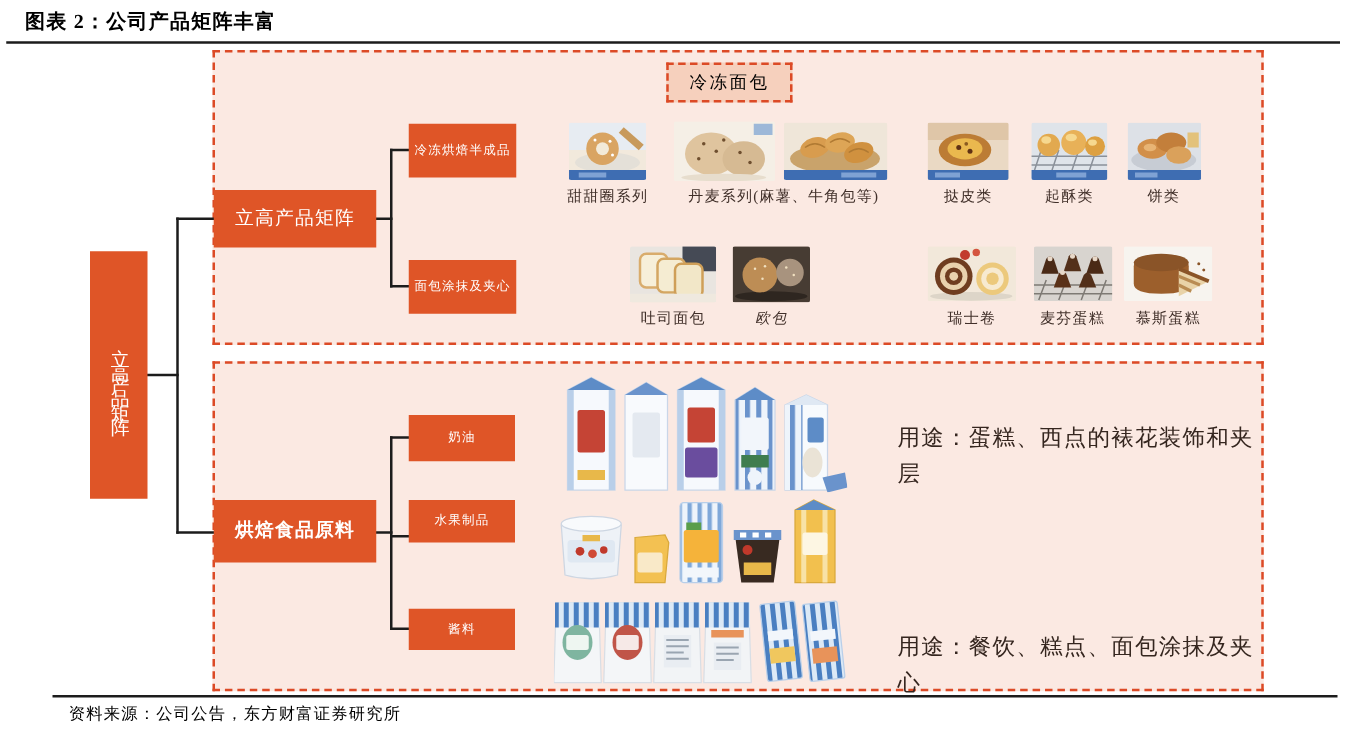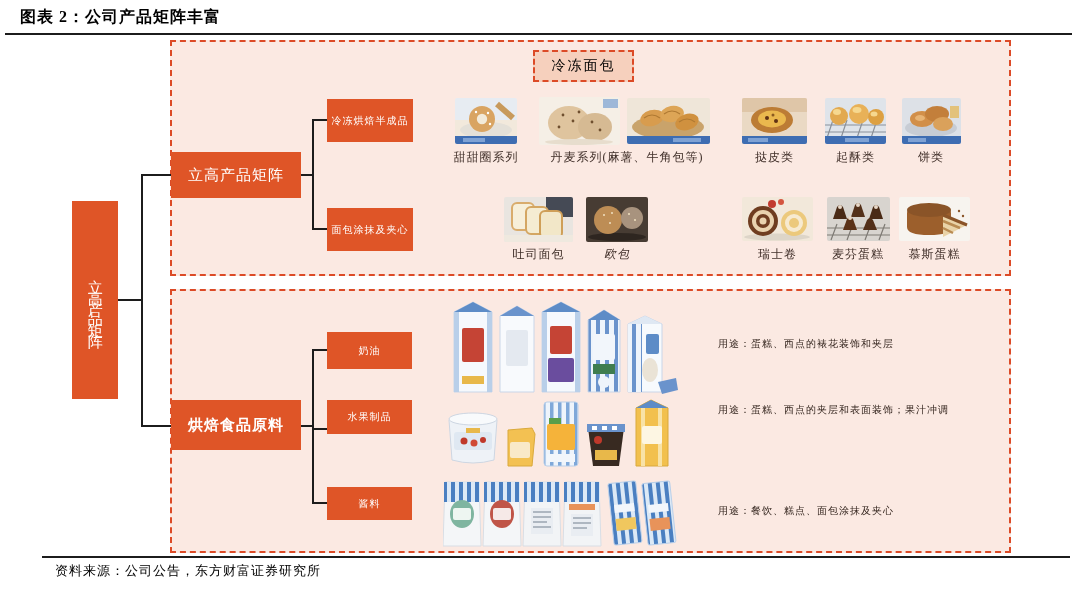--- a/index.html
+++ b/index.html
@@ -15,21 +15,21 @@
     font-size:15px;letter-spacing:1px;line-height:1.35;
   }
   .subbox{font-size:10px;padding:2px 4px;box-sizing:border-box;}
   .hdr{
     position:absolute;background:#f6d0bd;border:2px dashed #dc4a26;
     display:flex;align-items:center;justify-content:center;
     color:#000000;font-size:14px;letter-spacing:2px;
   }
   .vtext{writing-mode:vertical-rl;text-orientation:upright;letter-spacing:11px;font-size:15px;}
   .plabel{position:absolute;text-align:center;color:#41302a;font-size:12px;letter-spacing:1px;white-space:nowrap;}
-  .usage{position:absolute;color:#35261f;font-size:10px;line-height:1.6;letter-spacing:1px;}
+  .usage{position:absolute;color:#35261f;font-size:18px;line-height:1.6;letter-spacing:1px;}
   .photo{position:absolute;border-radius:2px;overflow:hidden;}
   .photo svg{display:block;}
   #title{position:absolute;left:20px;top:7px;font-size:16px;font-weight:bold;letter-spacing:1px;}
   #source{position:absolute;left:55px;top:562px;font-size:13px;letter-spacing:1px;}
 </style>
 </head>
 <body>
 
 <div id="fig">
 
@@ -351,16 +351,15 @@
 
       <g transform="rotate(-6 216 36)">
         <rect x="202" y="4" width="28" height="62" rx="2" fill="url(#bs3)" stroke="#b9cfe9"></rect>
         <rect x="206" y="26" width="20" height="8" fill="#f2f6fb"></rect>
         <rect x="206" y="40" width="20" height="12" fill="#e8935a"></rect>
       </g>
     </svg>
   </div>
 
   <div class="usage" style="left:718px;top:336px;width:290px;">用途：蛋糕、西点的裱花装饰和夹层</div>
-  <div class="usage" style="left:718px;top:402px;width:296px;">用途：蛋糕、西点的夹层和表面装饰；果汁冲调</div>
   <div class="usage" style="left:718px;top:503px;width:296px;">用途：餐饮、糕点、面包涂抹及夹心</div>
 
 </div>
 
 </body></html>

